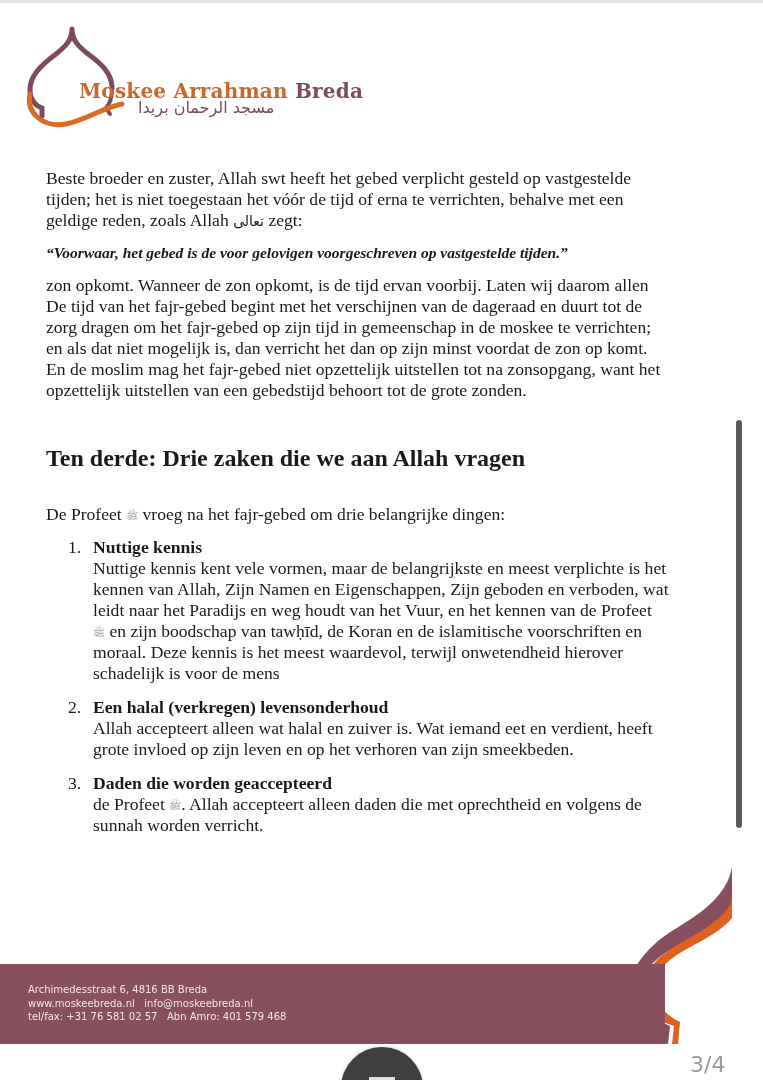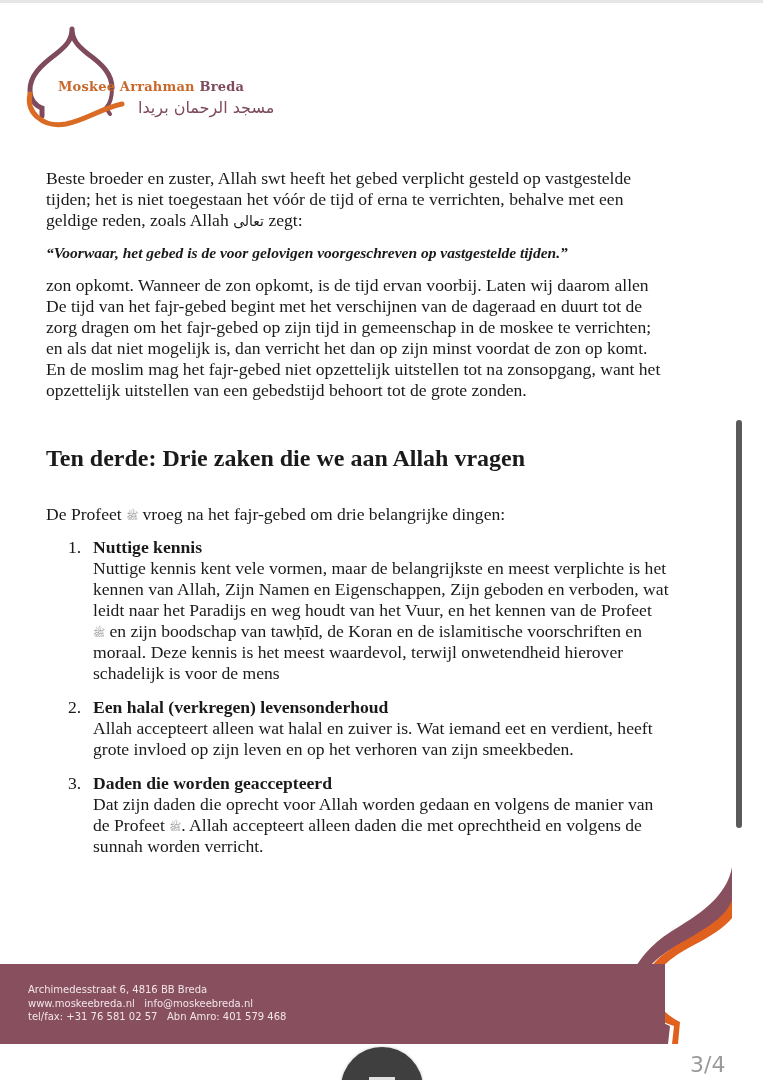--- a/index.html
+++ b/index.html
@@ -5,21 +5,21 @@
   html, body { margin:0; padding:0; }
   body {
     width:763px; height:1080px; position:relative; overflow:hidden;
     background:#ffffff;
     font-family: "Liberation Serif", "DejaVu Serif", serif;
     color:#1a1a1a;
   }
   .topline { position:absolute; left:0; top:0; width:763px; height:3px; background:#e6e6e6; }
   .logo { position:absolute; left:22px; top:26px; width:220px; height:115px; }
   .logo svg { position:absolute; left:0; top:0; }
-  .logo-title { position:absolute; left:36px; top:53px; font-family:"DejaVu Serif", serif; font-weight:bold; font-size:13px; color:#c8682c; letter-spacing:0.2px; white-space:nowrap; }
+  .logo-title { position:absolute; left:57px; top:53px; font-family:"DejaVu Serif", serif; font-weight:bold; font-size:20px; color:#c8682c; letter-spacing:0.2px; white-space:nowrap; }
   .logo-title .b2 { color:#7e4a5c; }
   .logo-arabic { position:absolute; left:116px; top:72px; font-family:"DejaVu Sans", sans-serif; font-size:16px; color:#7e4a5c; white-space:nowrap; direction:rtl; }
   .para { position:absolute; left:46px; width:676px; font-size:17.6px; line-height:21px; margin:0; }
   .quote { position:absolute; left:46px; width:680px; font-style:italic; font-weight:bold; font-size:15.5px; line-height:20px; margin:0; }
   .heading { position:absolute; left:46px; font-weight:bold; font-size:24px; line-height:21px; margin:0; }
   .item { position:absolute; left:68px; width:660px; font-size:17.6px; line-height:21px; }
   .item .num { position:absolute; left:0; top:0; }
   .item .ititle { position:absolute; left:25px; top:0; font-weight:bold; white-space:nowrap; }
   .item .ibody { position:absolute; left:25px; top:21px; width:630px; }
   .saw { display:inline-block; width:12px; height:12px; font-size:10px; line-height:12px; color:#888; text-align:center; vertical-align:1px; }
@@ -94,21 +94,20 @@
   <div class="ibody">
     <div>Allah accepteert alleen wat halal en zuiver is. Wat iemand eet en verdient, heeft</div>
     <div>grote invloed op zijn leven en op het verhoren van zijn smeekbeden.</div>
   </div>
 </div>
 
 <div class="item" style="top:773px;">
   <span class="num">3.</span>
   <span class="ititle">Daden die worden geaccepteerd</span>
   <div class="ibody">
-    <div>Dat zijn daden die oprecht voor Allah worden gedaan en volgens de manier van</div>
     <div><span>de Profeet </span><span class="saw">ﷺ</span><span>. Allah accepteert alleen daden die met oprechtheid en volgens de</span></div>
     <div>sunnah worden verricht.</div>
   </div>
 </div>
 
 <div class="scrollbar"></div>
 
 <svg class="deco" width="203" height="200" viewBox="0 0 203 200">
   <path d="M172 17 C168 40 150 58 120 76 C96 90 82 104 72 124 L0 124 L0 194 L108 194 L110 176 C94 170 80 156 80 140 C80 120 100 104 124 92 C150 78 166 68 172 60 Z" fill="#884f5e"></path>
   <path d="M172 50 C166 66 150 76 126 90 C100 104 82 120 82 142 C82 158 94 170 114 176 L112 194 L118 194 L120 172 C104 164 94 152 94 138 C94 120 110 108 132 96 C152 86 166 76 172 68 Z" fill="#e0601e"></path>

